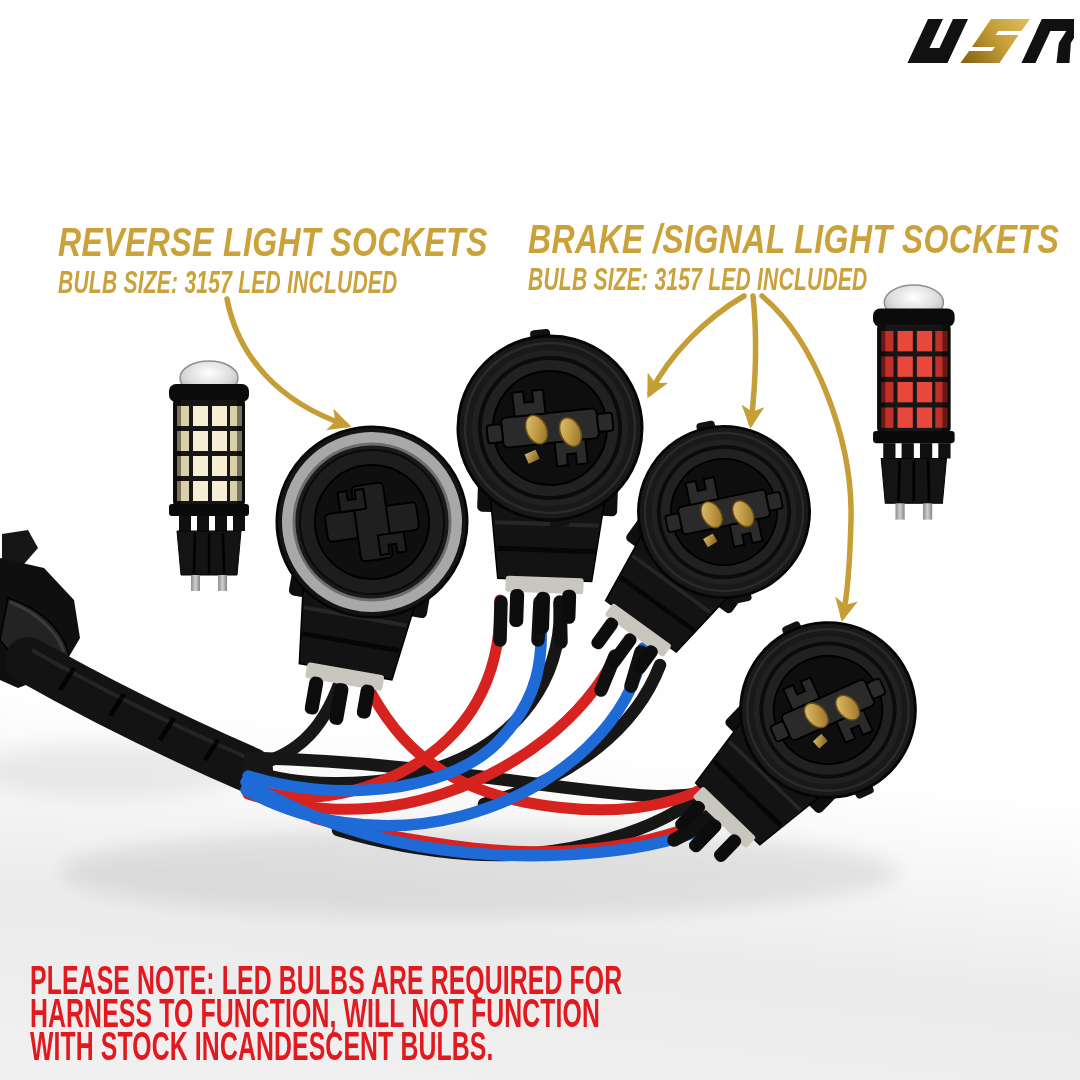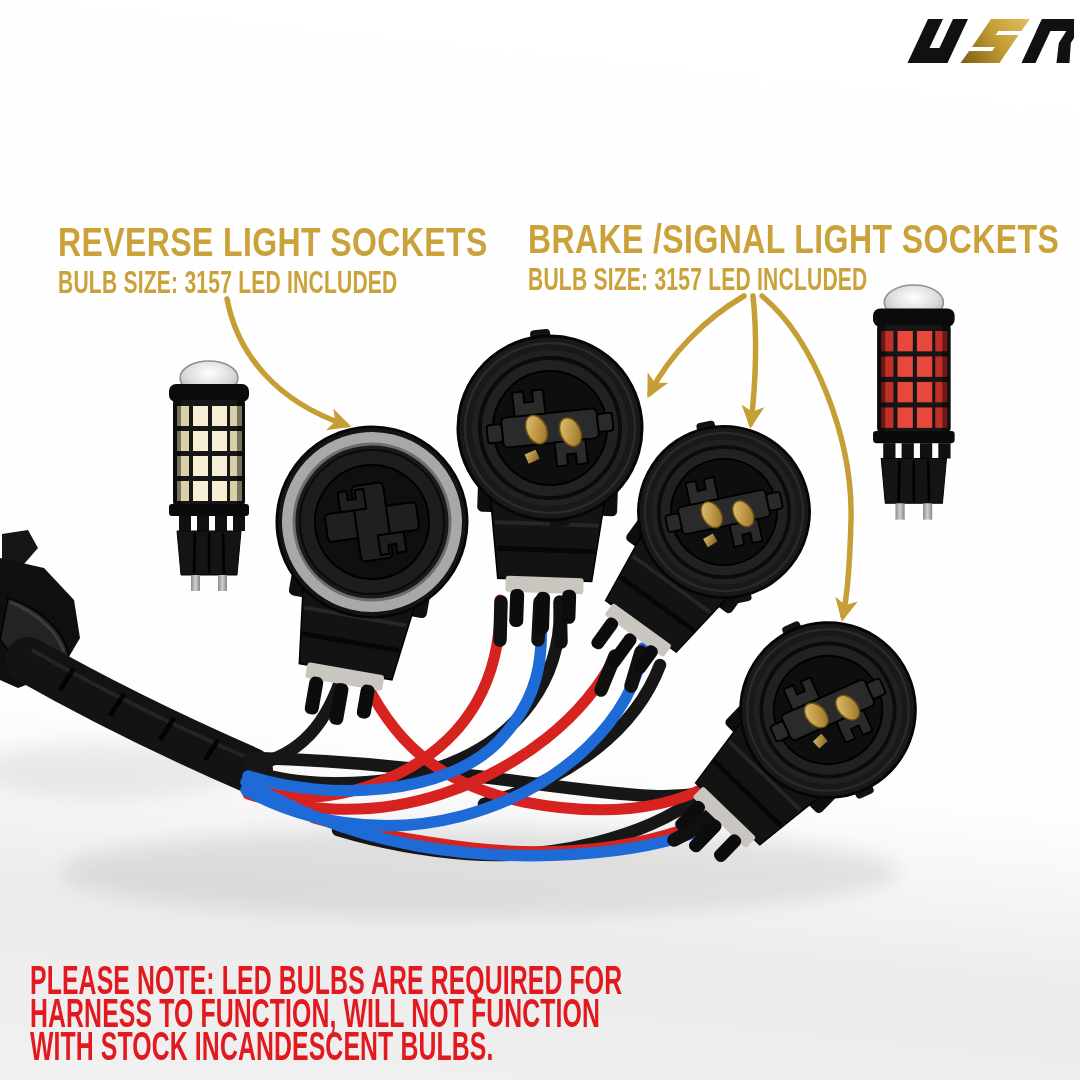--- a/index.html
+++ b/index.html
@@ -2,21 +2,21 @@
 <html><head>
 <meta charset="utf-8">
 <style>
   html,body{margin:0;padding:0;background:#ffffff;}
   .stage{
     position:relative;width:1080px;height:1080px;overflow:hidden;
     background:linear-gradient(186deg,#ffffff 0%,#fefefe 68%,#ebebeb 84%,#f1f1f1 100%);
     font-family:"Liberation Sans","DejaVu Sans",sans-serif;
   }
   .scene-svg{position:absolute;left:0;top:0;width:1080px;height:1080px;}
-  .callout{position:absolute;color:#CBA23A;}
+  .callout{position:absolute;color:#CBA23A;font-style:italic;}
   .callout .t{
     font-weight:bold;font-size:40px;line-height:1;white-space:nowrap;
     transform:scaleX(.80);transform-origin:left top;letter-spacing:.5px;
   }
   .callout .s{
     font-weight:bold;font-size:31px;line-height:1;white-space:nowrap;
     transform:scaleX(.68);transform-origin:left top;margin-top:5px;letter-spacing:.3px;
   }
   .callout-reverse{left:58px;top:222px;}
   .callout-brake{left:528px;top:219px;}

